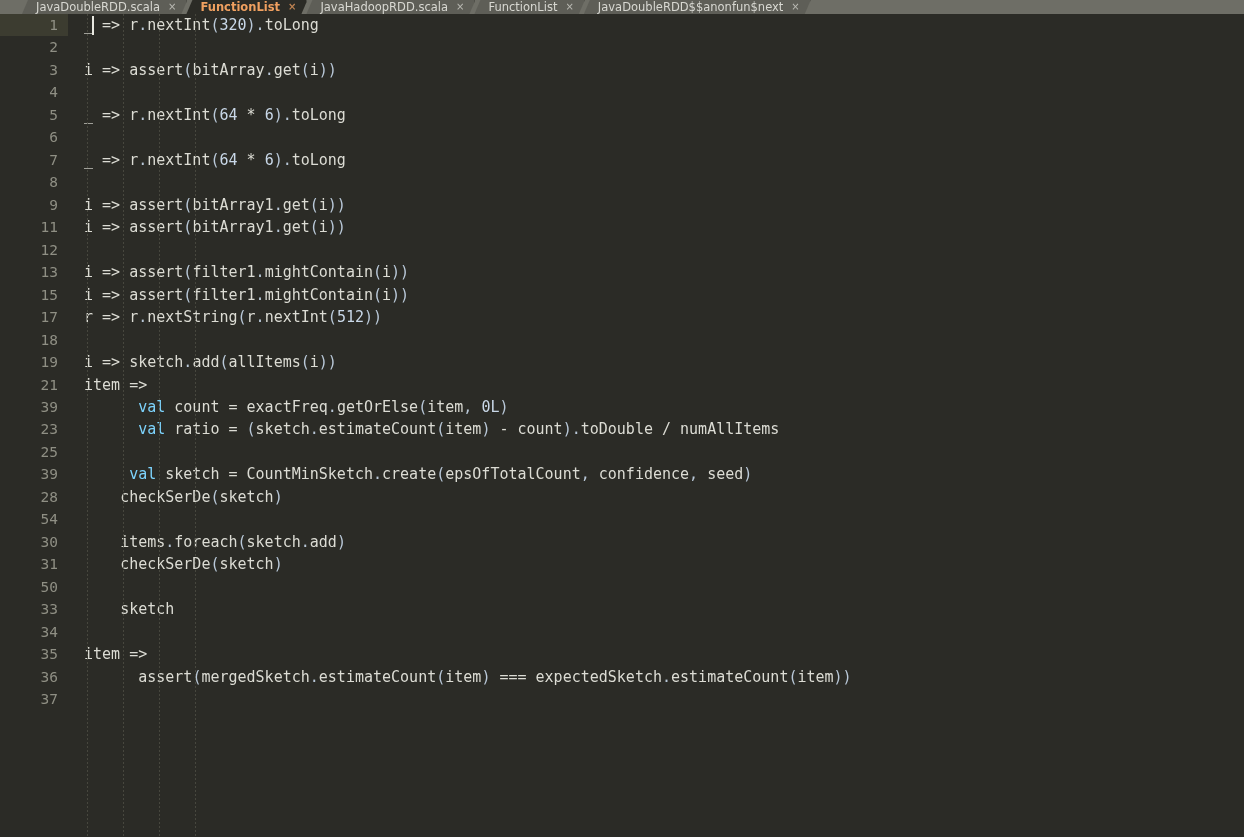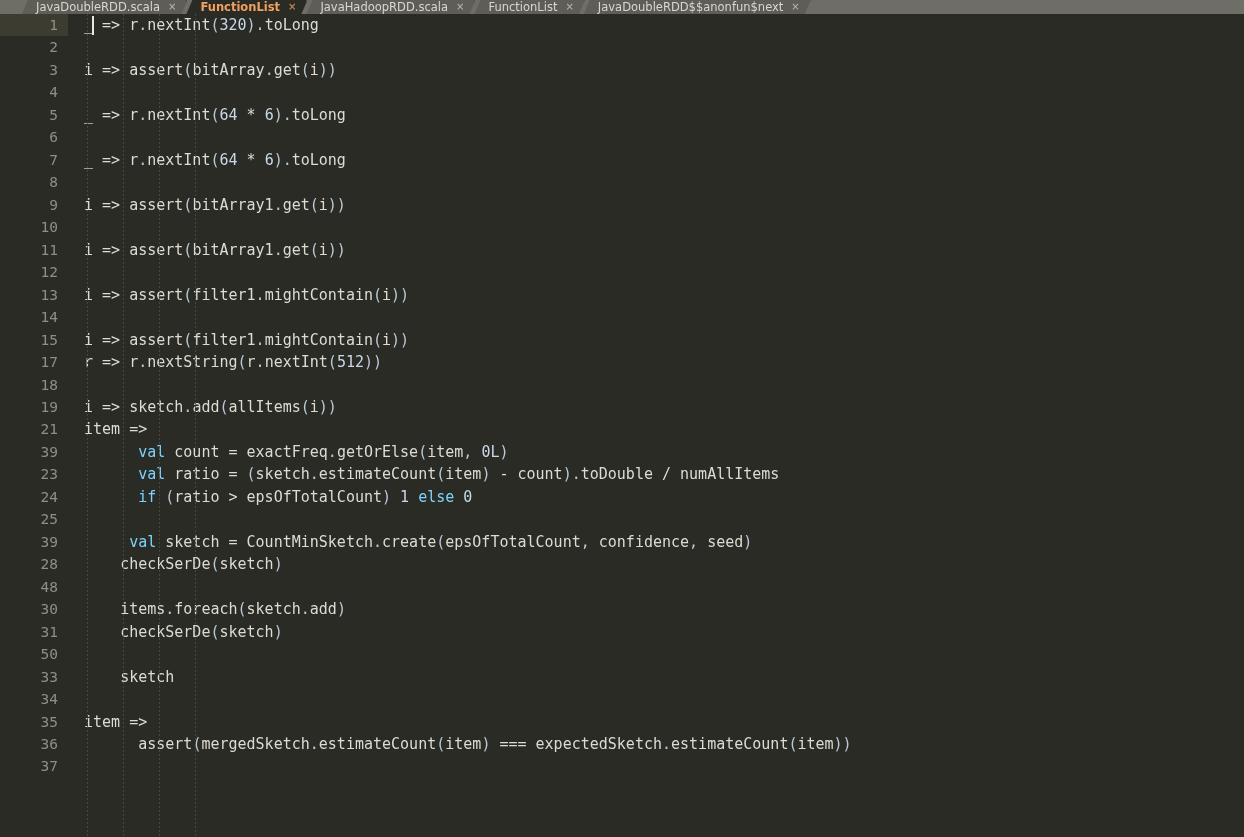--- a/index.html
+++ b/index.html
@@ -250,45 +250,35 @@
           <div class="gutter">8</div>
           <div class="marker-col"></div>
           <div class="code">&nbsp;</div>
         </div>
         <div class="line">
           <div class="gutter">9</div>
           <div class="marker-col"></div>
           <div class="code"><span class="id">i</span> <span class="op">=&gt;</span> <span class="id">assert</span><span class="punc">(</span><span class="id">bitArray1</span><span class="punc">.</span><span class="id">get</span><span class="punc">(</span><span class="id">i</span><span class="punc">))</span></div>
         </div>
         <div class="line">
-          <div class="gutter">10</div>
-          <div class="marker-col"></div>
-          <div class="code">&nbsp;</div>
-        </div>
-        <div class="line">
           <div class="gutter">11</div>
           <div class="marker-col"></div>
           <div class="code"><span class="id">i</span> <span class="op">=&gt;</span> <span class="id">assert</span><span class="punc">(</span><span class="id">bitArray1</span><span class="punc">.</span><span class="id">get</span><span class="punc">(</span><span class="id">i</span><span class="punc">))</span></div>
         </div>
         <div class="line">
           <div class="gutter">12</div>
           <div class="marker-col"></div>
           <div class="code">&nbsp;</div>
         </div>
         <div class="line">
           <div class="gutter">13</div>
           <div class="marker-col"></div>
           <div class="code"><span class="id">i</span> <span class="op">=&gt;</span> <span class="id">assert</span><span class="punc">(</span><span class="id">filter1</span><span class="punc">.</span><span class="id">mightContain</span><span class="punc">(</span><span class="id">i</span><span class="punc">))</span></div>
         </div>
         <div class="line">
-          <div class="gutter">14</div>
-          <div class="marker-col"></div>
-          <div class="code">&nbsp;</div>
-        </div>
-        <div class="line">
           <div class="gutter">15</div>
           <div class="marker-col"></div>
           <div class="code"><span class="id">i</span> <span class="op">=&gt;</span> <span class="id">assert</span><span class="punc">(</span><span class="id">filter1</span><span class="punc">.</span><span class="id">mightContain</span><span class="punc">(</span><span class="id">i</span><span class="punc">))</span></div>
         </div>
         <div class="line">
           <div class="gutter">17</div>
           <div class="marker-col"></div>
           <div class="code"><span class="id">r</span> <span class="op">=&gt;</span> <span class="id">r</span><span class="punc">.</span><span class="id">nextString</span><span class="punc">(</span><span class="id">r</span><span class="punc">.</span><span class="id">nextInt</span><span class="punc">(</span><span class="num">512</span><span class="punc">))</span></div>
         </div>
         <div class="line">
@@ -310,41 +300,36 @@
           <div class="gutter">39</div>
           <div class="marker-col"></div>
           <div class="code">      <span class="kw">val</span> <span class="id">count</span> <span class="op">=</span> <span class="id">exactFreq</span><span class="punc">.</span><span class="id">getOrElse</span><span class="punc">(</span><span class="id">item</span><span class="punc">,</span> <span class="num">0L</span><span class="punc">)</span></div>
         </div>
         <div class="line">
           <div class="gutter">23</div>
           <div class="marker-col"></div>
           <div class="code">      <span class="kw">val</span> <span class="id">ratio</span> <span class="op">=</span> <span class="punc">(</span><span class="id">sketch</span><span class="punc">.</span><span class="id">estimateCount</span><span class="punc">(</span><span class="id">item</span><span class="punc">)</span> <span class="op">-</span> <span class="id">count</span><span class="punc">).</span><span class="id">toDouble</span> <span class="op">/</span> <span class="id">numAllItems</span></div>
         </div>
         <div class="line">
-          <div class="gutter">24</div>
-          <div class="marker-col"></div>
-          <div class="code">      <span class="kw">if</span> <span class="punc">(</span><span class="id">ratio</span> <span class="op">&gt;</span> <span class="id">epsOfTotalCount</span><span class="punc">)</span> <span class="num">1</span> <span class="kw">else</span> <span class="num">0</span></div>
-        </div>
-        <div class="line">
           <div class="gutter">25</div>
           <div class="marker-col"></div>
           <div class="code">&nbsp;</div>
         </div>
         <div class="line">
           <div class="gutter">39</div>
           <div class="marker-col"></div>
           <div class="code">     <span class="kw">val</span> <span class="id">sketch</span> <span class="op">=</span> <span class="id">CountMinSketch</span><span class="punc">.</span><span class="id">create</span><span class="punc">(</span><span class="id">epsOfTotalCount</span><span class="punc">,</span> <span class="id">confidence</span><span class="punc">,</span> <span class="id">seed</span><span class="punc">)</span></div>
         </div>
         <div class="line">
           <div class="gutter">28</div>
           <div class="marker-col"></div>
           <div class="code">    <span class="id">checkSerDe</span><span class="punc">(</span><span class="id">sketch</span><span class="punc">)</span></div>
         </div>
         <div class="line">
-          <div class="gutter">48</div>
+          <div class="gutter">54</div>
           <div class="marker-col"></div>
           <div class="code">&nbsp;</div>
         </div>
         <div class="line">
           <div class="gutter">30</div>
           <div class="marker-col"></div>
           <div class="code">    <span class="id">items</span><span class="punc">.</span><span class="id">foreach</span><span class="punc">(</span><span class="id">sketch</span><span class="punc">.</span><span class="id">add</span><span class="punc">)</span></div>
         </div>
         <div class="line">
           <div class="gutter">31</div>

